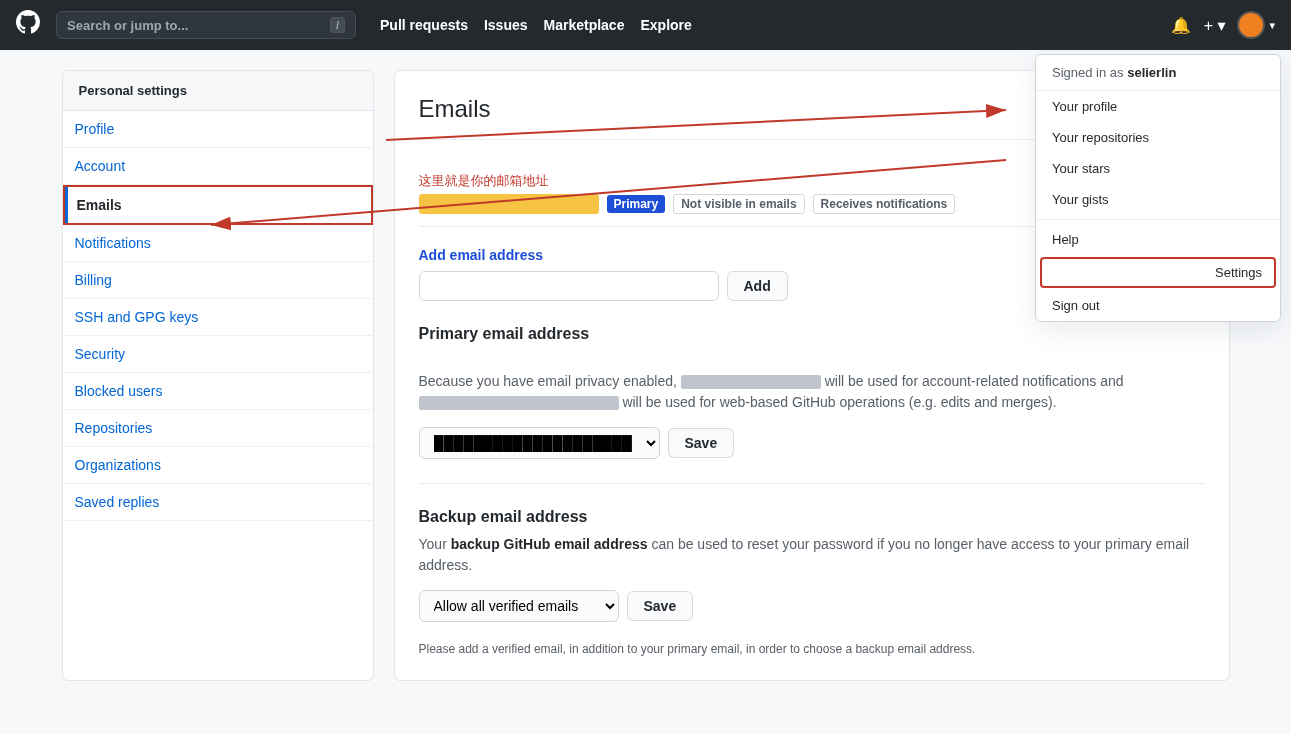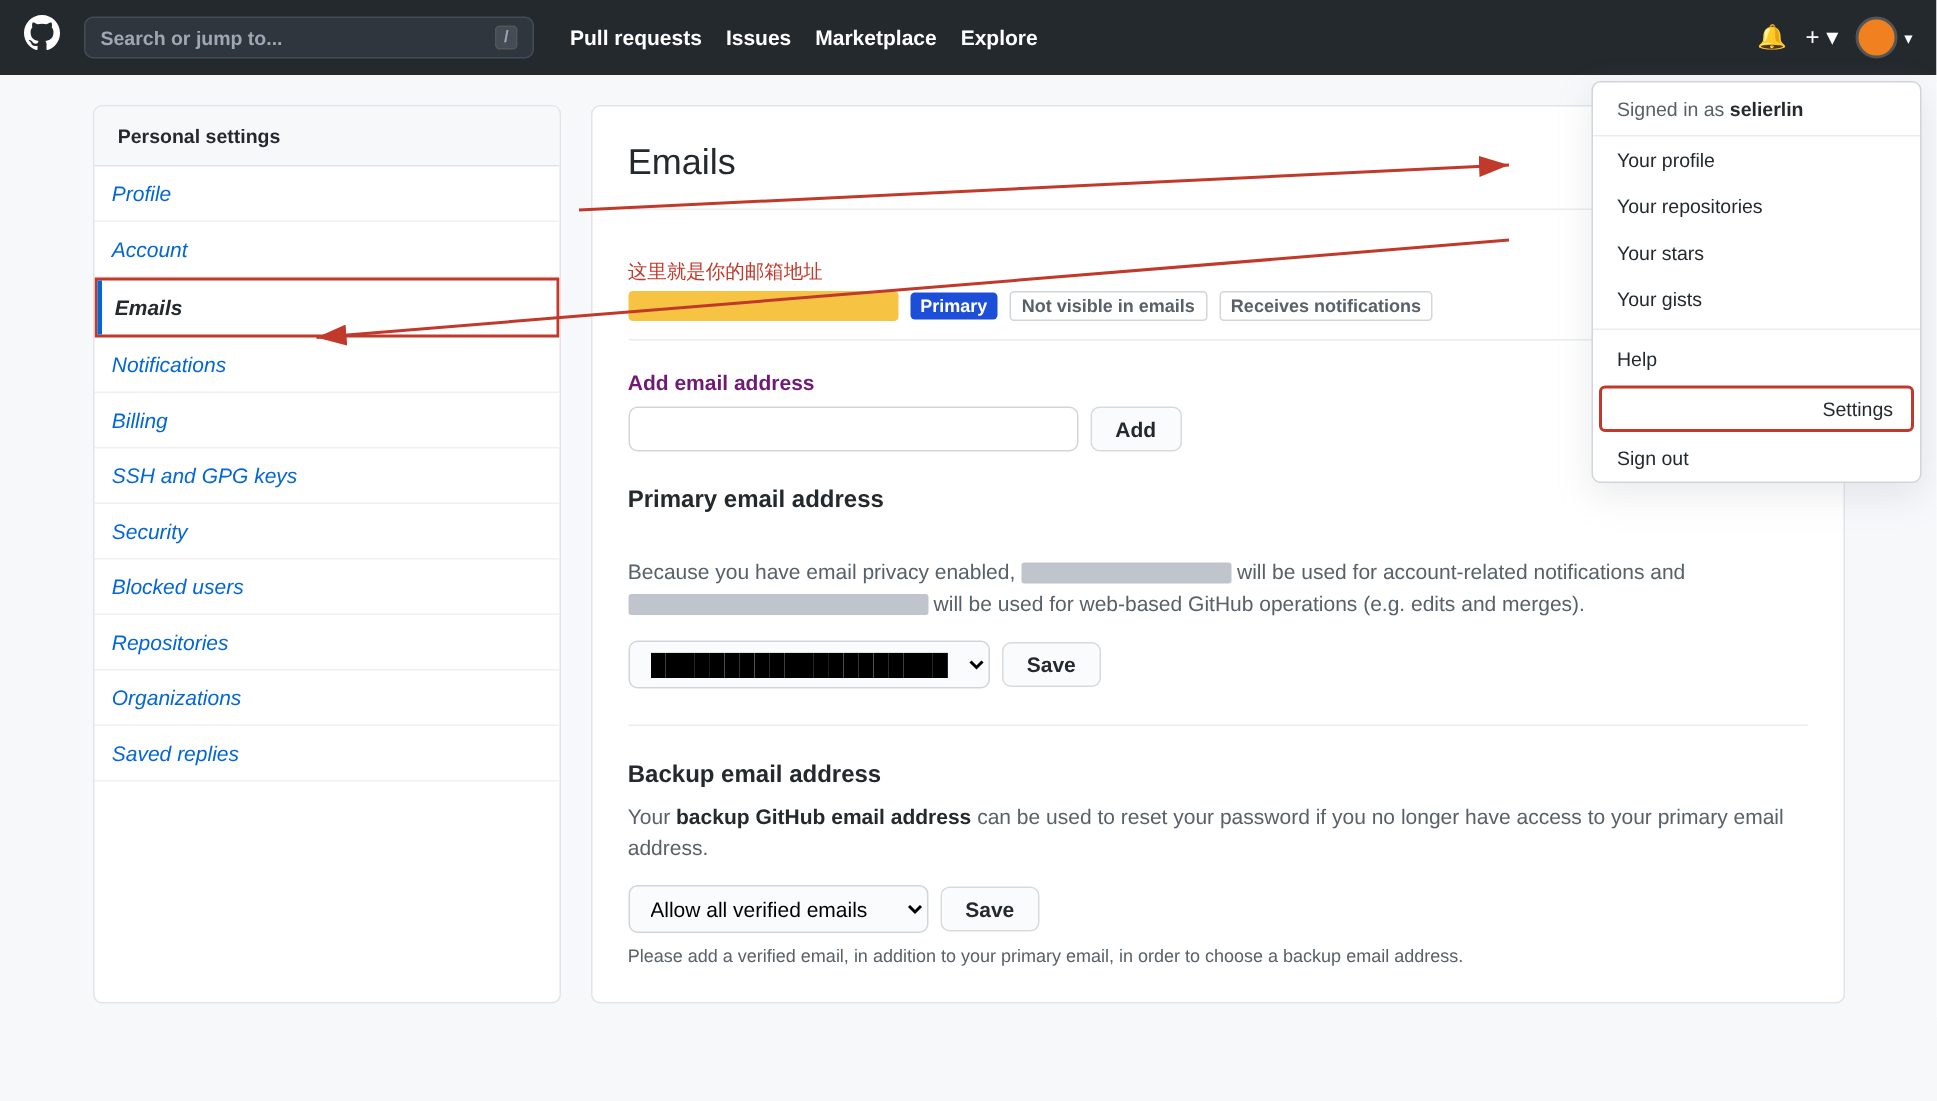--- a/index.html
+++ b/index.html
@@ -80,21 +80,21 @@
 
     
     .dropdown-menu {
       position: absolute;
       top: 54px;
       right: 10px;
       background: white;
       border: 1px solid #d1d5da;
       border-radius: 6px;
       box-shadow: 0 8px 24px rgba(149,157,165,0.2);
-      width: 220px;
+      width: 246px;
       z-index: 100;
     }
     .dropdown-header {
       padding: 10px 16px;
       border-bottom: 1px solid #eaecef;
       font-size: 13px;
       color: #586069;
     }
     .dropdown-header strong {
       color: #24292e;
@@ -144,21 +144,20 @@
       border-bottom: 1px solid #e1e4e8;
     }
     .sidebar-item {
       display: block;
       padding: 10px 12px;
       color: #0366d6;
       text-decoration: none;
       font-size: 14px;
       border-bottom: 1px solid #f0f0f0;
       cursor: pointer;
-      font-style: italic;
     }
     .sidebar-item.active {
       background: white;
       color: #24292e;
       font-weight: 600;
       border-left: none;
       position: relative;
     }
     .sidebar-item.active::before {
       content: '';
@@ -216,21 +215,21 @@
     }
     .badge-primary { background: #1d4ed8; color: white; }
     .badge-not-visible { background: white; border: 1px solid #d1d5da; color: #586069; }
     .badge-notifications { background: white; border: 1px solid #d1d5da; color: #586069; }
 
     
     .section-label {
       font-size: 14px;
       font-weight: 600;
       margin: 20px 0 8px;
-      color: #701a75;
+      color: #1d4ed8;
     }
     .add-email-row {
       display: flex;
       gap: 8px;
       align-items: center;
     }
     .email-input {
       border: 1px solid #d1d5da;
       border-radius: 6px;
       padding: 6px 10px;
@@ -301,21 +300,21 @@
     .backup-desc {
       font-size: 14px;
       color: #586069;
       margin-bottom: 14px;
       line-height: 1.5;
     }
     .backup-desc strong { color: #24292e; }
     .backup-note {
       font-size: 12px;
       color: #586069;
-      margin-top: 8px;
+      margin-top: 20px;
     }
   </style>
 </head>
 <body>
 
 <nav class="top-nav">
   <span class="nav-logo">
     <svg width="24" height="24" viewBox="0 0 16 16" fill="white">
       <path fill-rule="evenodd" d="M8 0C3.58 0 0 3.58 0 8c0 3.54 2.29 6.53 5.47 7.59.4.07.55-.17.55-.38 0-.19-.01-.82-.01-1.49-2.01.37-2.53-.49-2.69-.94-.09-.23-.48-.94-.82-1.13-.28-.15-.68-.52-.01-.53.63-.01 1.08.58 1.23.82.72 1.21 1.87.87 2.33.66.07-.52.28-.87.51-1.07-1.78-.2-3.64-.89-3.64-3.95 0-.87.31-1.59.82-2.15-.08-.2-.36-1.02.08-2.12 0 0 .67-.21 2.2.82.64-.18 1.32-.27 2-.27.68 0 1.36.09 2 .27 1.53-1.04 2.2-.82 2.2-.82.44 1.1.16 1.92.08 2.12.51.56.82 1.27.82 2.15 0 3.07-1.87 3.75-3.65 3.95.29.25.54.73.54 1.48 0 1.07-.01 1.93-.01 2.2 0 .21.15.46.55.38A8.013 8.013 0 0016 8c0-4.42-3.58-8-8-8z"></path>
     </svg>

